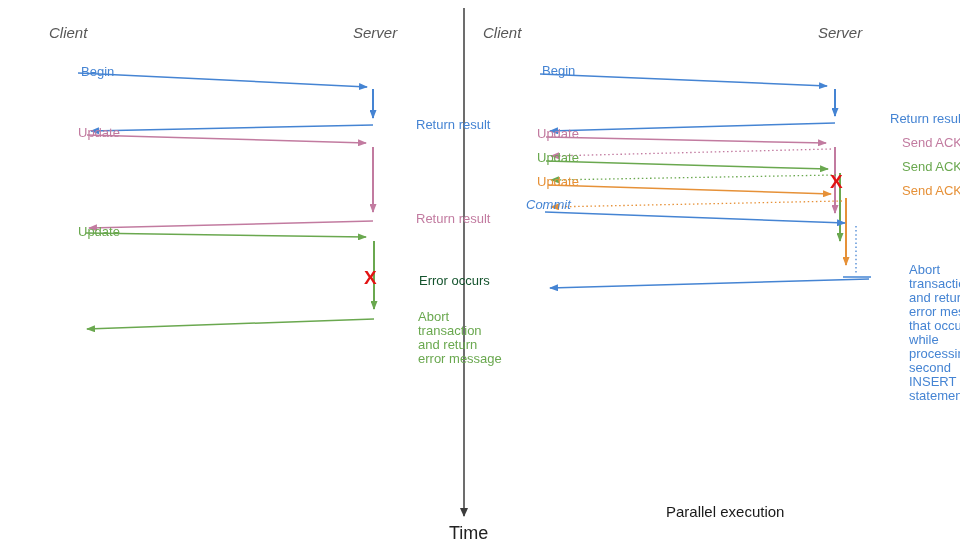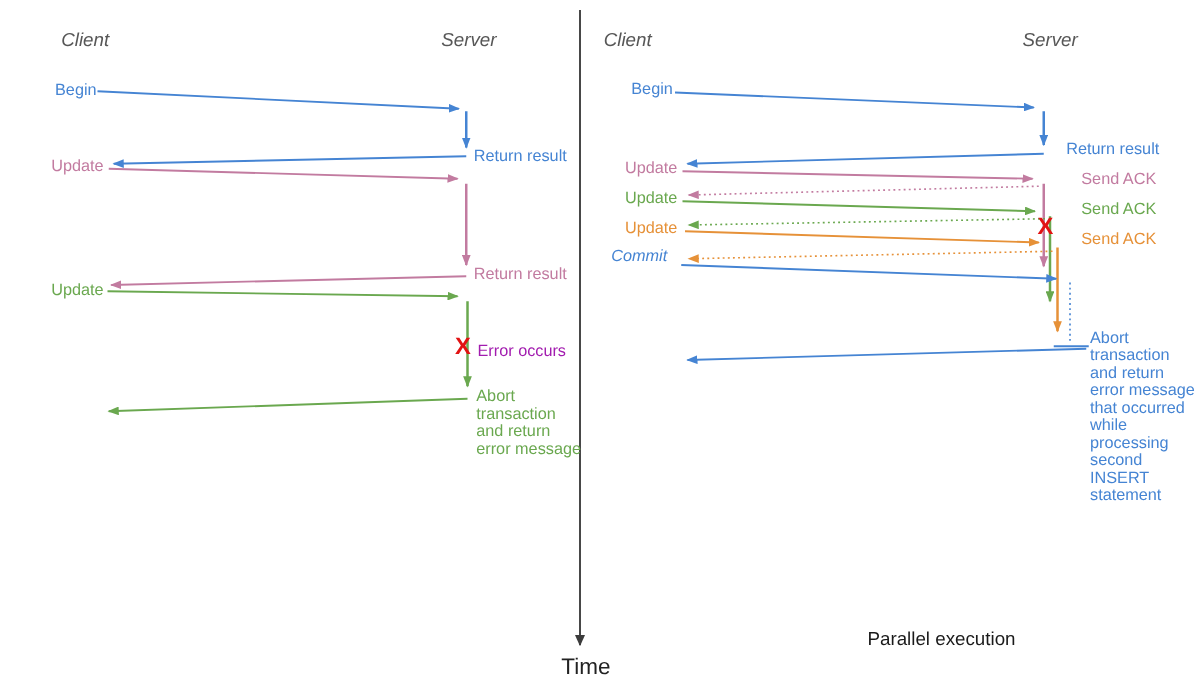--- a/index.html
+++ b/index.html
@@ -1,28 +1,28 @@
 <!DOCTYPE html>
 <html><head>
 <meta charset="utf-8">
 <style>
   html,body{margin:0;padding:0;background:#ffffff;}
   #stage{
     position:relative;width:960px;height:540px;background:#ffffff;overflow:hidden;
     font-family:"Liberation Sans","DejaVu Sans",sans-serif;
   }
   #lines{position:absolute;left:0;top:0;width:960px;height:540px;}
-  .lbl{position:absolute;font-size:13px;line-height:14px;white-space:nowrap;}
+  .lbl{position:absolute;font-size:13px;line-height:14px;white-space:nowrap;margin-left:37px;}
   .hdr{position:absolute;font-size:15px;font-style:italic;color:#575757;white-space:nowrap;}
   .title{position:absolute;font-size:15px;color:#1a1a1a;white-space:nowrap;}
   .blue{color:#4584d3;}
   .pink{color:#c27ba0;}
   .green{color:#6aa84f;}
   .orange{color:#e69138;}
-  .red{color:#a21caf;}
+  .red{color:#14532d;}
   .multiline{white-space:pre-line;width:92px;}
   .xmark{position:absolute;font-size:19px;font-weight:700;color:#e21313;line-height:19px;}
   .time{position:absolute;font-size:18px;color:#222222;white-space:nowrap;}
   svg line{fill:none;}
   .s-blue{stroke:#4584d3;}
   .s-pink{stroke:#c27ba0;}
   .s-green{stroke:#6aa84f;}
   .s-orange{stroke:#e69138;}
   .s-gray{stroke:#3c3c3c;}
   .w15{stroke-width:1.5;}
@@ -124,15 +124,15 @@
 transaction
 and return
 error message
 that occurred
 while
 processing
 second
 INSERT
 statement</div>
 
-  <div class="title" style="left:666px;top:503px;margin-left:28px;">Parallel execution</div>
+  <div class="title" style="left:666px;top:503px;">Parallel execution</div>
 
 </div>
 
 </body></html>

